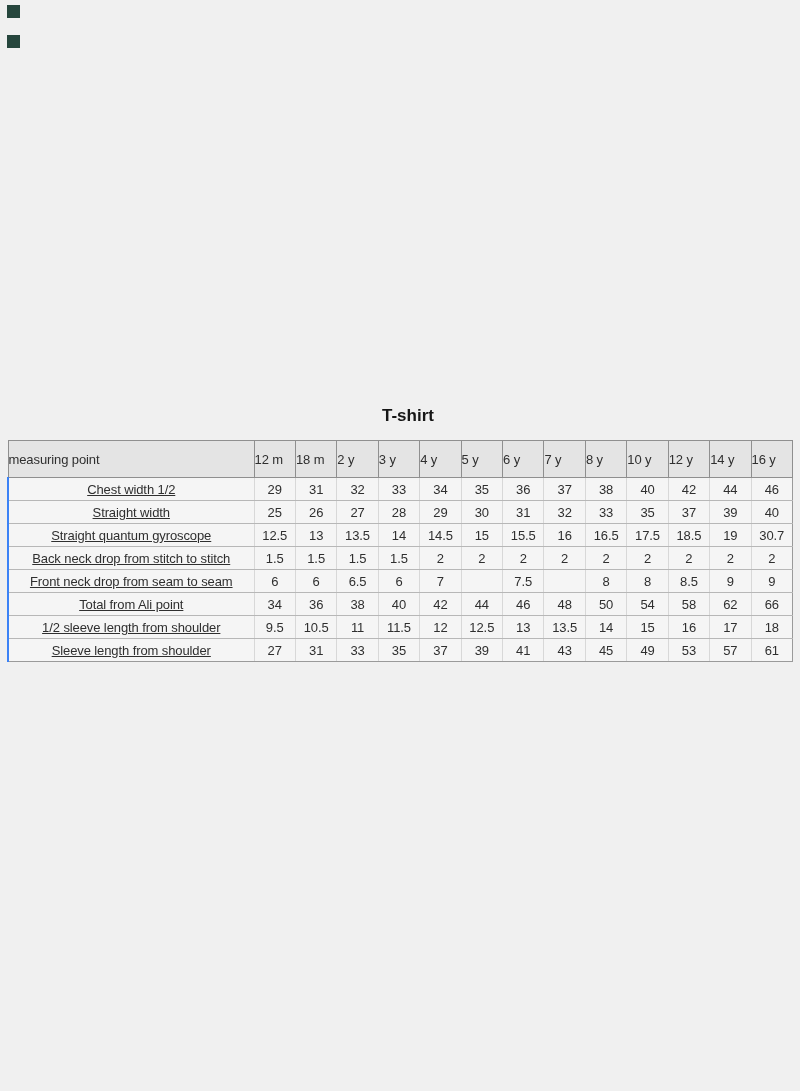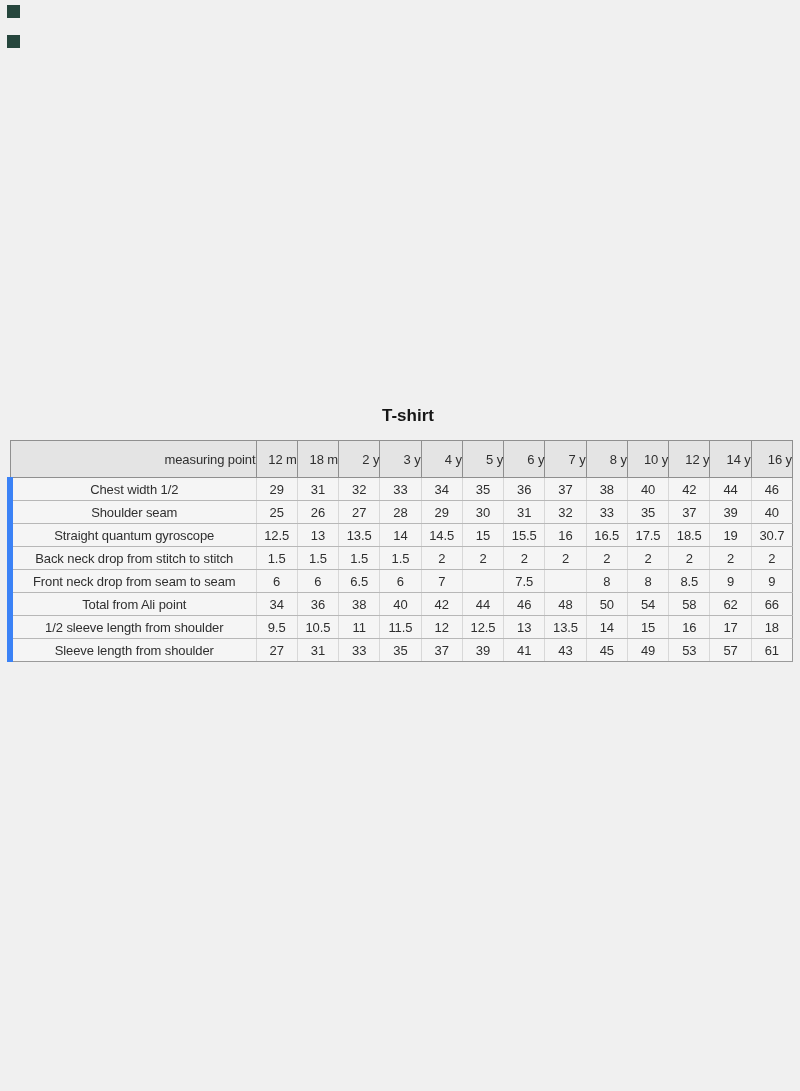--- a/index.html
+++ b/index.html
@@ -42,34 +42,34 @@
     letter-spacing: -0.1px;
     border: 1px solid #8f8f8f;
   }
   col.label-col { width: 246px; }
   .size-table th {
     height: 36px;
     background: #e4e4e4;
     border: 1px solid #8f8f8f;
     font-weight: normal;
     font-size: 13px;
-    text-align: right;
+    text-align: left;
     padding: 0;
   }
   .size-table td {
     height: 22px;
     background: #f5f5f5;
     border-top: 1px solid #b7b7b7;
     border-bottom: 1px solid #b7b7b7;
     border-left: 1px solid #d8d8d8;
     border-right: 1px solid #d8d8d8;
     text-align: center;
     padding: 0;
   }
-  .size-table td:first-child { border-left: 6px solid #3b82f6; }
+  .size-table td:first-child { border-left: 2px solid #3b82f6; text-decoration: underline; }
   .size-table td:last-child  { border-right: 1px solid #9a9a9a; }
   .size-table tbody tr:last-child td { border-bottom: 1px solid #9a9a9a; }
 </style>
 </head>
 <body>
 
 <div class="swatch swatch-1"></div>
 <div class="swatch swatch-2"></div>
 
 <div class="chart-title">T-shirt</div>
@@ -120,21 +120,21 @@
         <td>35</td>
         <td>36</td>
         <td>37</td>
         <td>38</td>
         <td>40</td>
         <td>42</td>
         <td>44</td>
         <td>46</td>
       </tr>
       <tr>
-        <td>Shoulder seam</td>
+        <td>Straight width</td>
         <td>25</td>
         <td>26</td>
         <td>27</td>
         <td>28</td>
         <td>29</td>
         <td>30</td>
         <td>31</td>
         <td>32</td>
         <td>33</td>
         <td>35</td>

